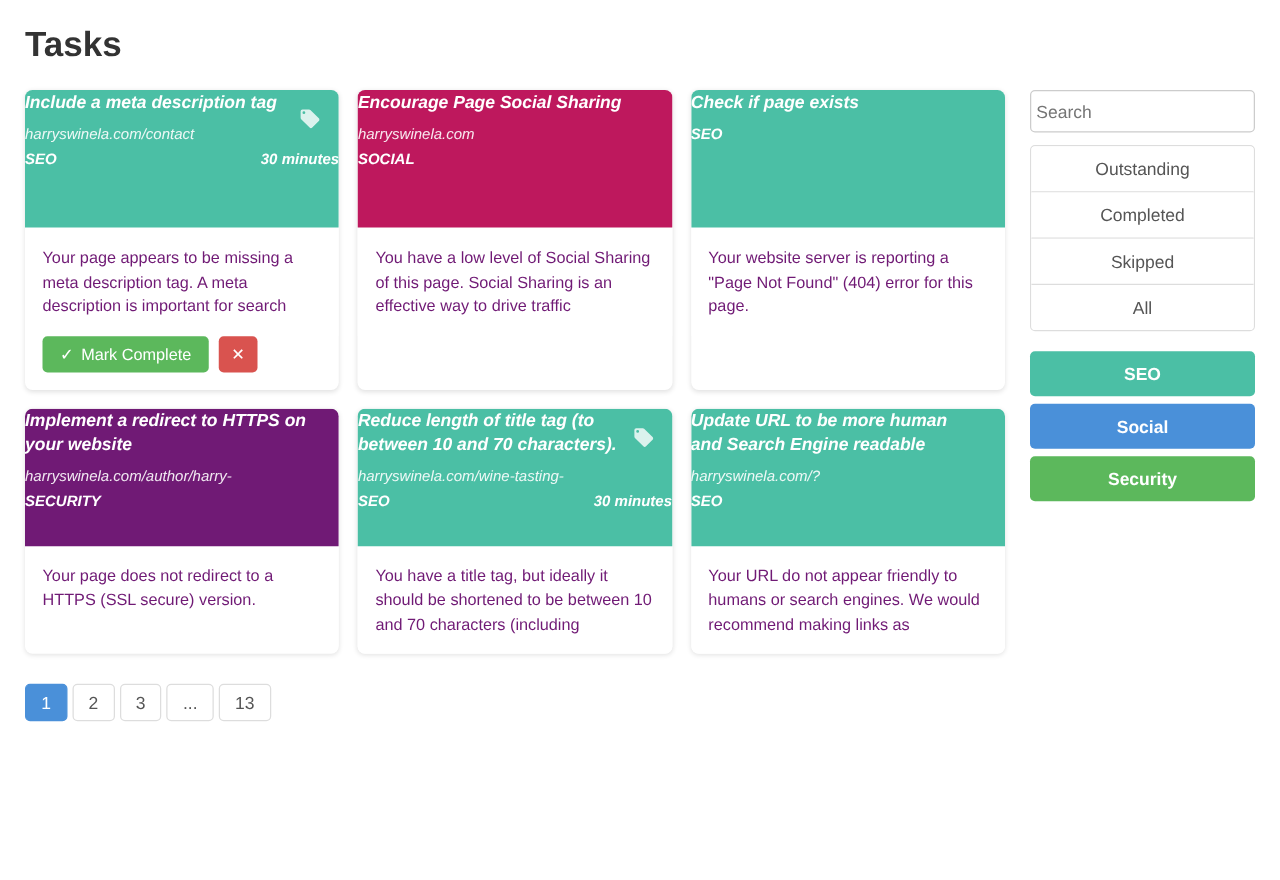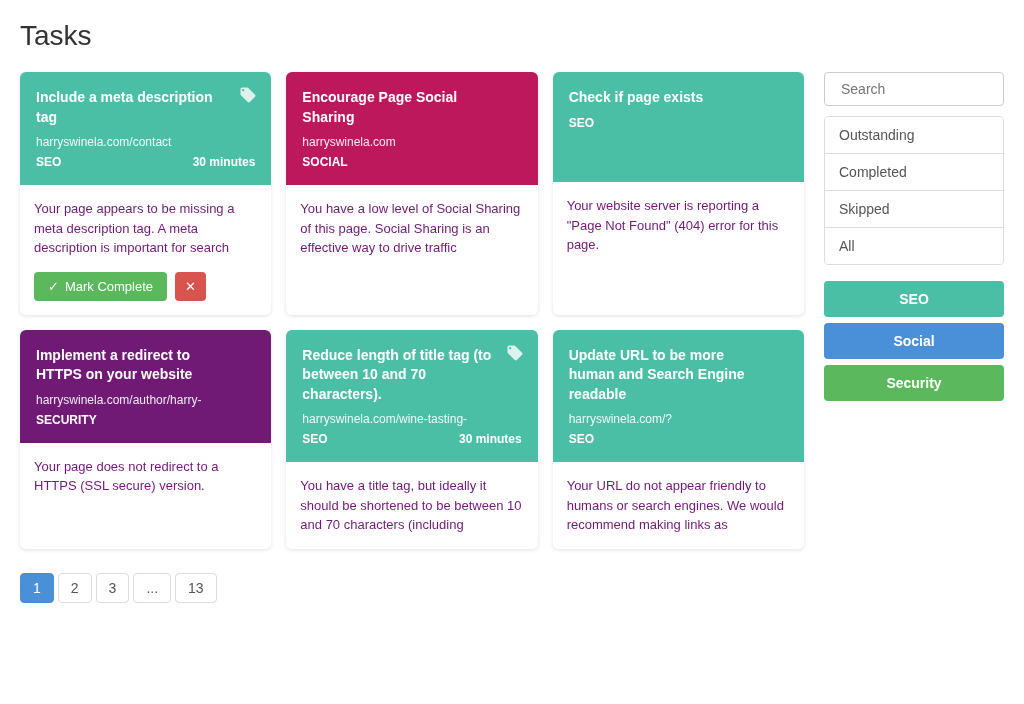--- a/index.html
+++ b/index.html
@@ -1,51 +1,51 @@
 <!DOCTYPE html>
 <html><head>
   <meta charset="utf-8">
   <style>
     * { box-sizing: border-box; margin: 0; padding: 0; }
     body { font-family: Arial, sans-serif; background: #fff; padding: 20px; color: #333; }
 
-    h1 { font-size: 28px; font-weight: 400; margin-bottom: 20px; color: #333; }
+    h1 { font-size: 28px; font-weight: 700; margin-bottom: 20px; color: #333; }
 
     .layout { display: flex; gap: 20px; }
     .main { flex: 1; }
     .sidebar { width: 180px; flex-shrink: 0; }
 
     .cards-grid { display: grid; grid-template-columns: repeat(3, 1fr); gap: 15px; }
 
     .card { border-radius: 6px; overflow: hidden; box-shadow: 0 1px 4px rgba(0,0,0,0.12); background: #fff; }
 
-    .card-header { padding: 16px; color: #fff; min-height: 110px; position: relative; }
+    .card-header { color: #fff; min-height: 110px; position: relative; font-style: italic; }
     .card-header.teal { background: #4BBFA5; }
     .card-header.blue { background: #be185d; }
     .card-header.green { background: #701a75; }
 
     .card-title { font-size: 14px; font-weight: bold; margin-bottom: 8px; padding-right: 24px; line-height: 1.4; }
 
     .tag-icon { position: absolute; top: 14px; right: 14px; }
     .tag-icon svg { fill: rgba(255,255,255,0.8); width: 18px; height: 18px; }
 
     .card-url { font-size: 12px; opacity: 0.9; margin-bottom: 6px; }
     .card-meta { display: flex; justify-content: space-between; font-size: 12px; font-weight: bold; }
 
     .card-body { padding: 14px; background: #fff; font-size: 13px; color: #701a75; line-height: 1.5; min-height: 80px; }
 
     .card-actions { padding: 0 14px 14px; display: flex; gap: 8px; }
     .btn-complete { background: #5CB85C; color: #fff; border: none; padding: 7px 14px; border-radius: 4px; font-size: 13px; cursor: pointer; display: flex; align-items: center; gap: 6px; }
     .btn-dismiss { background: #d9534f; color: #fff; border: none; padding: 7px 10px; border-radius: 4px; font-size: 13px; cursor: pointer; }
 
     
-    .search-input { width: 100%; padding: 8px 16px; border: 1px solid #ccc; border-radius: 4px; font-size: 14px; color: #4c1d95; outline: none; }
+    .search-input { width: 100%; padding: 8px 4px; border: 1px solid #ccc; border-radius: 4px; font-size: 14px; color: #4c1d95; outline: none; }
 
     .filter-list { margin-top: 10px; border: 1px solid #ddd; border-radius: 4px; overflow: hidden; }
-    .filter-item { padding: 10px 14px; font-size: 14px; color: #555; cursor: pointer; border-bottom: 1px solid #ddd; background: #fff; }
+    .filter-item { padding: 10px 14px; text-align: center; font-size: 14px; color: #555; cursor: pointer; border-bottom: 1px solid #ddd; background: #fff; }
     .filter-item:last-child { border-bottom: none; }
 
     .category-buttons { margin-top: 16px; display: flex; flex-direction: column; gap: 6px; }
     .cat-btn { padding: 10px; border: none; border-radius: 4px; color: #fff; font-size: 14px; font-weight: bold; cursor: pointer; text-align: center; }
     .cat-btn.seo { background: #4BBFA5; }
     .cat-btn.social { background: #4A90D9; }
     .cat-btn.security { background: #5CB85C; }
 
     
     .pagination { display: flex; gap: 4px; margin-top: 24px; align-items: center; }

